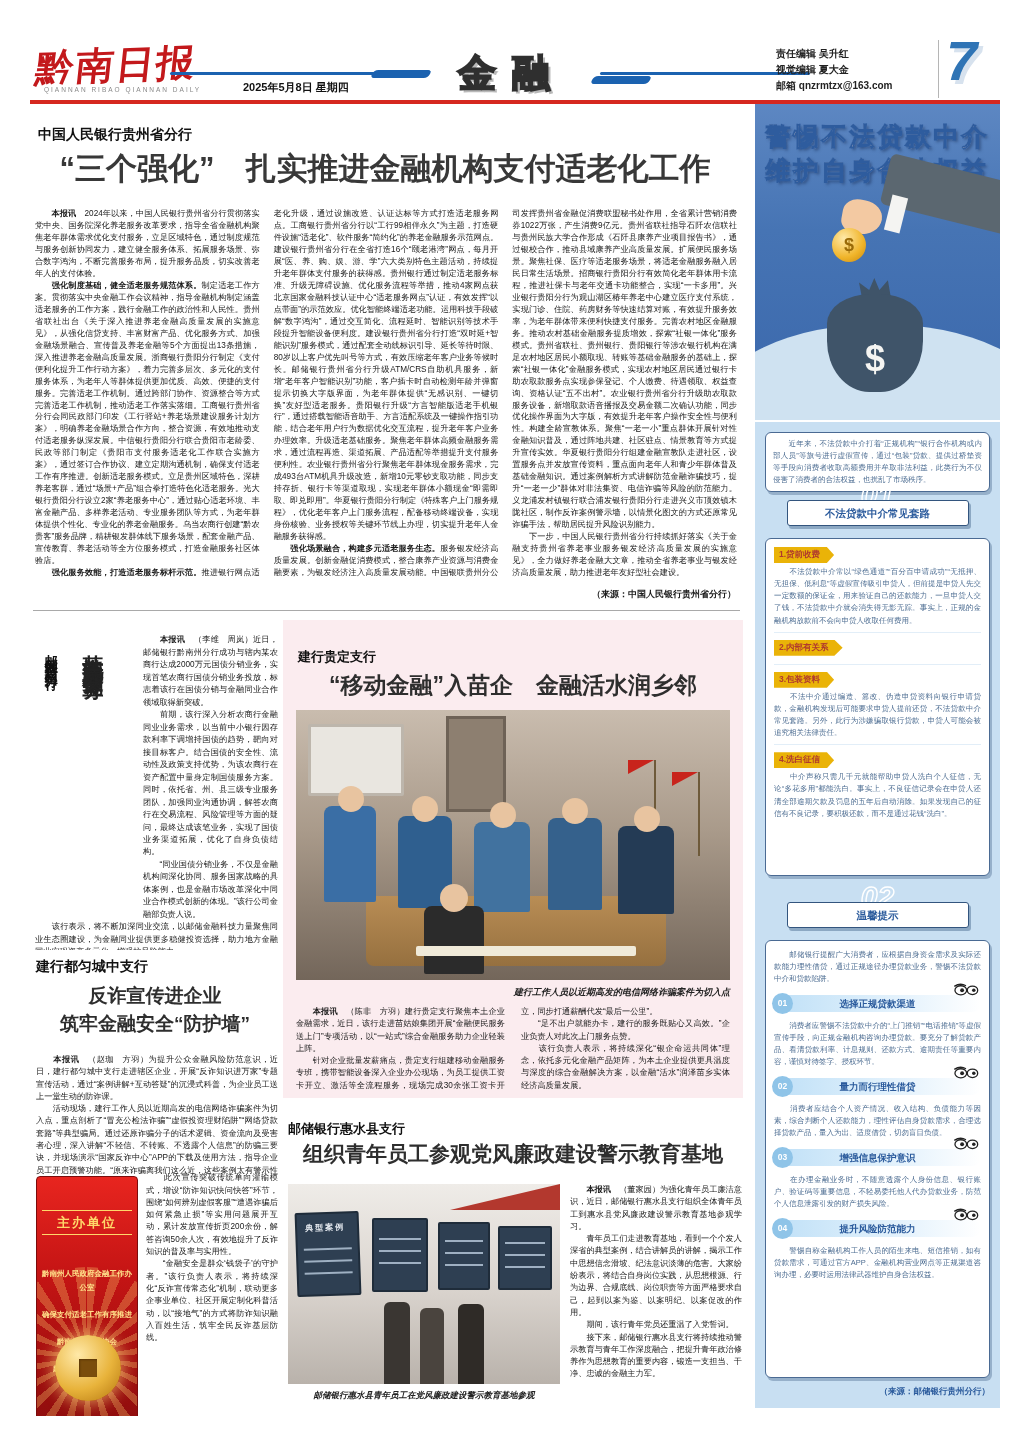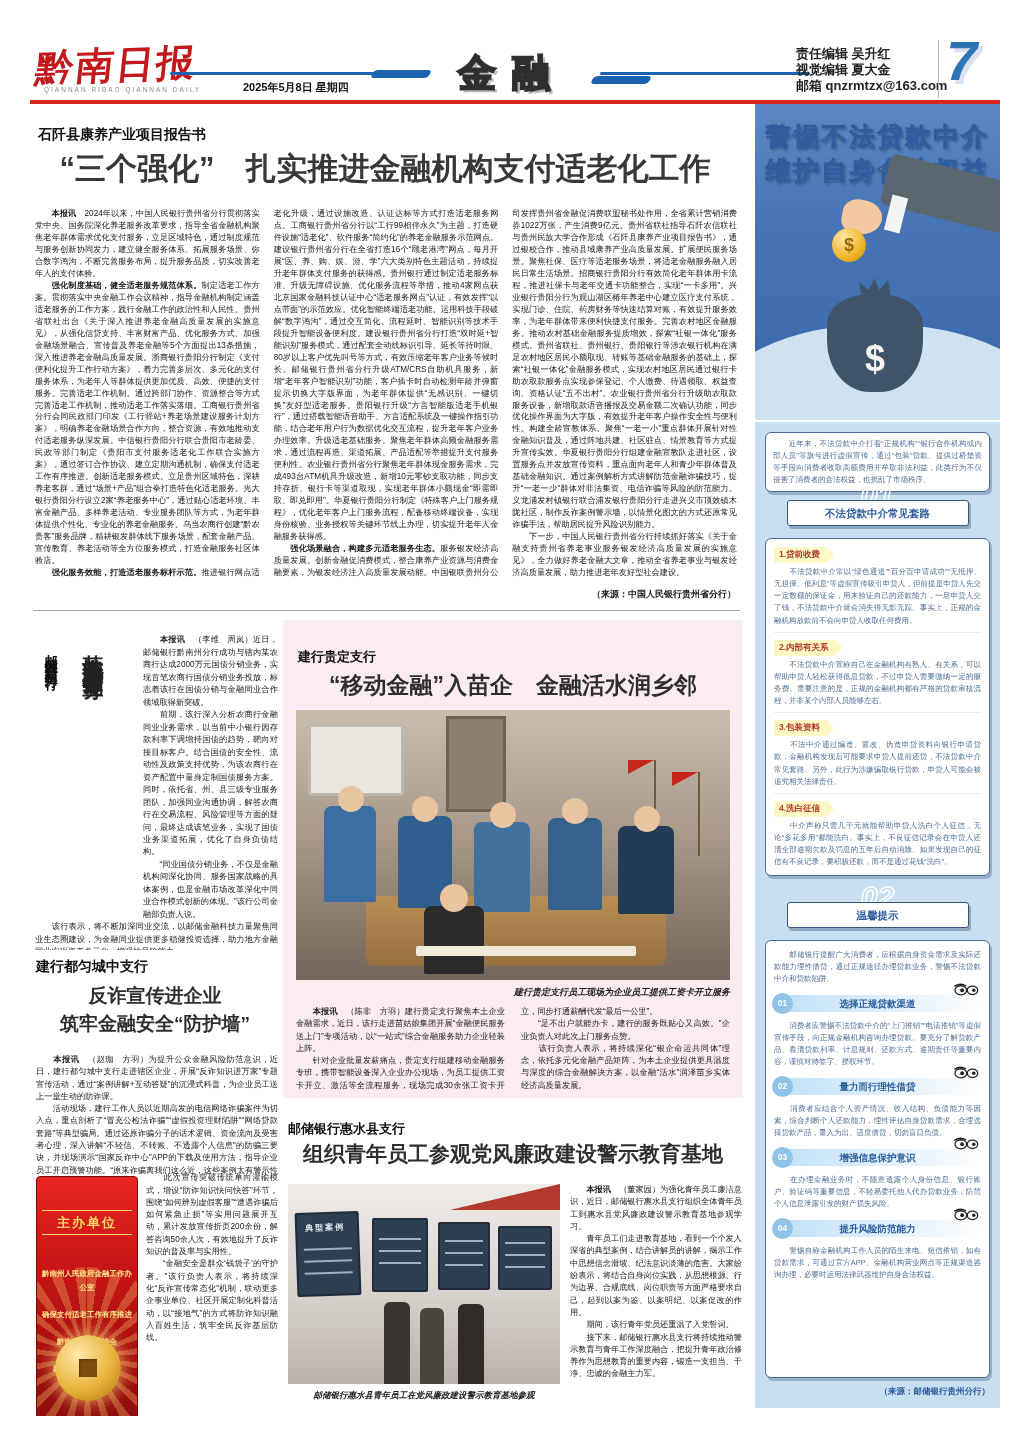--- a/index.html
+++ b/index.html
@@ -17,21 +17,21 @@
   .masthead-logo { left:36px; top:40px; font-family:"Liberation Serif","DejaVu Serif",serif;
     font-size:38px; font-weight:900; color:#c3191c; transform:skewX(-8deg) rotate(-2deg);
     letter-spacing:2px; }
   .masthead-sub { left:44px; top:86px; font-size:6.5px; color:#8a8a8a; letter-spacing:2px; }
   .masthead-date { left:243px; top:80px; font-size:11px; font-weight:bold; color:#111; }
   .section-logo { left:0; top:48px; width:1024px; text-align:center; font-size:38px; font-weight:900;
     color:#fdfdfd; -webkit-text-stroke:2px #2f2f2f; letter-spacing:16px;
     text-shadow:3px 3px 0 #b9b9b9; }
   .hline { height:3px; background:#1b62b0; border-radius:2px; }
   .hswoosh { height:8px; background:#1b62b0; border-radius:6px; transform:skewX(-30deg); }
-  .editors { left:796px; top:46px; font-size:13px; font-weight:bold; color:#222; line-height:16px; }
+  .editors { left:776px; top:46px; font-size:10px; font-weight:bold; color:#222; line-height:16px; }
   .vsep { left:938px; top:40px; width:1px; height:58px; background:#b5b5b5; }
   .pagenum { left:946px; top:28px; font-size:56px; font-weight:900; font-style:italic;
     color:#2f74b5; text-shadow:4px 4px 0 #d7e2ee; }
   .red-rule { top:100px; left:30px; width:970px; height:4px; background:#d6281f; }
 
   
   .kicker { font-size:14px; font-weight:bold; color:#111; }
   .main-headline { left:30px; top:148px; width:710px; text-align:center; font-size:31px;
     font-weight:900; color:#383838; }
   .main-body { left:35px; top:208px; width:702px; height:394px; column-count:3; column-gap:14px;
@@ -129,21 +129,21 @@
     line-height:1.6; text-align:justify; }
   .sb-banner-wrap { position:absolute; left:0; width:245px; text-align:center; }
   .sb-num { position:relative; font-size:30px; font-weight:900; font-style:italic;
     color:transparent; -webkit-text-stroke:1.4px #ffffff; line-height:22px; }
   .sb-banner { position:relative; margin:-6px auto 0; width:182px; background:#fff;
     border:1.5px solid #33557e; border-radius:3px; box-shadow:2px 3px 0 rgba(51,85,126,0.4);
     font-size:10.5px; font-weight:bold; color:#2a5a9c; line-height:24px; }
   .sb-box { padding:8px 8px 4px; font-size:7.5px; color:#4d6d92; }
   .sb-item { margin-bottom:7px; border-bottom:1px solid #e2eef8; padding-bottom:5px; }
   .sb-item:last-child { border-bottom:none; margin-bottom:0; }
-  .sb-label { display:inline-block; background:#fef9c3; color:#b03a2e; font-weight:bold;
+  .sb-label { display:inline-block; background:#eab308; color:#b03a2e; font-weight:bold;
     font-size:8.5px; padding:2px 14px 2px 5px; margin-bottom:3px;
     clip-path:polygon(0 0,88% 0,100% 50%,88% 100%,0 100%); }
   .sb-text { text-align:justify; line-height:1.62; }
   .tip { position:relative; margin:10px 0 0; }
   .tip-band { position:relative; height:17px; border-radius:9px;
     background:linear-gradient(90deg,#bfe0f7 0%,#eaf5fd 70%,rgba(234,245,253,0)); }
   .tip-num { position:absolute; left:-2px; top:-2px; width:21px; height:21px; border-radius:50%;
     background:#8fc4e8; color:#fff; font-size:8.5px; font-weight:bold; text-align:center;
     line-height:21px; }
   .tip-title { text-align:center; font-size:9.5px; font-weight:bold; color:#2a5a9c;
@@ -183,21 +183,21 @@
 
   <div class="abs editors">
     <div>责任编辑 吴升红</div>
     <div>视觉编辑 夏大金</div>
     <div>邮箱 qnzrmtzx@163.com</div>
   </div>
   <div class="abs vsep"></div>
   <div class="abs pagenum">7</div>
   <div class="abs red-rule"></div>
 
-  <div class="abs kicker" style="left:38px;top:126px;">石阡县康养产业项目报告书</div>
+  <div class="abs kicker" style="left:38px;top:126px;">中国人民银行贵州省分行</div>
   <div class="abs main-headline">“三个强化”　扎实推进金融机构支付适老化工作</div>
   <div class="abs main-body flow"><span class="seg-b">　　本报讯</span><span>　2024年以来，中国人民银行贵州省分行贯彻落实党中央、国务院深化养老服务改革要求，指导全省金融机构聚焦老年群体需求优化支付服务，立足区域特色，通过制度规范与服务创新协同发力，建立健全服务体系、拓展服务场景、弥合数字鸿沟，不断完善服务布局，提升服务品质，切实改善老年人的支付体验。
 </span><span class="seg-b">　　强化制度基础，健全适老服务规范体系。</span><span>制定适老工作方案。贯彻落实中央金融工作会议精神，指导金融机构制定涵盖适老服务的工作方案，践行金融工作的政治性和人民性。贵州省联社出台《关于深入推进养老金融高质量发展的实施意见》，从强化信贷支持、丰富财富产品、优化服务方式、加强金融场景融合、宣传普及养老金融等5个方面提出13条措施，深入推进养老金融高质量发展。浙商银行贵阳分行制定《支付便利化提升工作行动方案》，着力完善多层次、多元化的支付服务体系，为老年人等群体提供更加优质、高效、便捷的支付服务。完善适老工作机制。通过跨部门协作、资源整合等方式完善适老工作机制，推动适老工作落实落细。工商银行贵州省分行会同民政部门印发《工行驿站+养老场景建设服务计划方案》，明确养老金融场景合作方向，整合资源，有效地推动支付适老服务纵深发展。中信银行贵阳分行联合贵阳市老龄委、民政等部门制定《贵阳市支付服务适老化工作联合实施方案》，通过签订合作协议、建立定期沟通机制，确保支付适老工作有序推进。创新适老服务模式。立足贵州区域特色，深耕养老客群，通过“场景+产品”组合拳打造特色化适老服务。光大银行贵阳分行设立2家“养老服务中心”，通过贴心适老环境、丰富金融产品、多样养老活动、专业服务团队等方式，为老年群体提供个性化、专业化的养老金融服务。乌当农商行创建“黔农贵客”服务品牌，精耕银发群体线下服务场景，配套金融产品、宣传教育、养老活动等全方位服务模式，打造金融服务社区体验店。
 </span><span class="seg-b">　　强化服务效能，打造适老服务标杆示范。</span><span>推进银行网点适老化升级，通过设施改造、认证达标等方式打造适老服务网点。工商银行贵州省分行以“工行99相伴永久”为主题，打造硬件设施“适老化”、软件服务“简约化”的养老金融服务示范网点。建设银行贵州省分行在全省打造16个“颐老港湾”网点，每月开展“医、养、购、娱、游、学”六大类别特色主题活动，持续提升老年群体支付服务的获得感。贵州银行通过制定适老服务标准、升级无障碍设施、优化服务流程等举措，推动4家网点获北京国家金融科技认证中心“适老服务网点”认证，有效发挥“以点带面”的示范效应。优化智能终端适老功能。运用科技手段破解“数字鸿沟”，通过交互简化、流程延时、智能识别等技术手段提升智能设备便利度。建设银行贵州省分行打造“双时延+智能识别”服务模式，通过配套全动线标识引导、延长等待时限、80岁以上客户优先叫号等方式，有效压缩老年客户业务等候时长。邮储银行贵州省分行升级ATM/CRS自助机具服务，新增“老年客户智能识别”功能，客户插卡时自动检测年龄并弹窗提示切换大字版界面，为老年群体提供“无感识别、一键切换”友好型适老服务。贵阳银行升级“方言智能版适老手机银行”，通过搭载智能语音助手、方言适配系统及一键操作指引功能，结合老年用户行为数据优化交互流程，提升老年客户业务办理效率。升级适老基础服务。聚焦老年群体高频金融服务需求，通过流程再造、渠道拓展、产品适配等举措提升支付服务便利性。农业银行贵州省分行聚焦老年群体现金服务需求，完成493台ATM机具升级改造，新增10元零钞支取功能，同步支持存折、银行卡等渠道取现，实现老年群体小额现金“即需即取、即兑即用”。华夏银行贵阳分行制定《特殊客户上门服务规程》，优化老年客户上门服务流程，配备移动终端设备，实现身份核验、业务授权等关键环节线上办理，切实提升老年人金融服务获得感。
 </span><span class="seg-b">　　强化场景融合，构建多元适老服务生态。</span><span>服务银发经济高质量发展。创新金融促消费模式，整合康养产业资源与消费金融要素，为银发经济注入高质量发展动能。中国银联贵州分公司发挥贵州省金融促消费联盟秘书处作用，全省累计营销消费券1022万张，产生消费9亿元。贵州省联社指导石阡农信联社与贵州民族大学合作形成《石阡县康养产业项目报告书》，通过银校合作，推动县域康养产业高质量发展。扩展便民服务场景。聚焦社保、医疗等适老服务场景，将适老金融服务融入居民日常生活场景。招商银行贵阳分行有效简化老年群体用卡流程，推进社保卡与老年交通卡功能整合，实现“一卡多用”。兴业银行贵阳分行为观山湖区椿年养老中心建立医疗支付系统，实现门诊、住院、药房财务等快速结算对账，有效提升服务效率，为老年群体带来便利快捷支付服务。完善农村地区金融服务。推动农村基础金融服务提质增效，探索“社银一体化”服务模式。贵州省联社、贵州银行、贵阳银行等涉农银行机构在满足农村地区居民小额取现、转账等基础金融服务的基础上，探索“社银一体化”金融服务模式，实现农村地区居民通过银行卡助农取款服务点实现参保登记、个人缴费、待遇领取、权益查询、资格认证“五不出村”。农业银行贵州省分行升级助农取款服务设备，新增取款语音播报及交易金额二次确认功能，同步优化操作界面为大字版，有效提升老年客户操作安全性与便利性。构建全龄宣教体系。聚焦“一老一小”重点群体开展针对性金融知识普及，通过阵地共建、社区驻点、情景教育等方式提升宣传实效。华夏银行贵阳分行组建金融宣教队走进社区，设置服务点并发放宣传资料，重点面向老年人和青少年群体普及基础金融知识。通过案例解析方式讲解防范金融诈骗技巧，提升“一老一少”群体对非法集资、电信诈骗等风险的防范能力。义龙浦发村镇银行联合浦发银行贵阳分行走进兴义市顶效镇木陇社区，制作反诈案例警示墙，以情景化图文的方式还原常见诈骗手法，帮助居民提升风险识别能力。
 </span><span>　　下一步，中国人民银行贵州省分行持续抓好落实《关于金融支持贵州省养老事业服务银发经济高质量发展的实施意见》，全力做好养老金融大文章，推动全省养老事业与银发经济高质量发展，助力推进老年友好型社会建设。</span></div>
   <div class="abs main-source">（来源：中国人民银行贵州省分行）</div>
   <div class="abs divider"></div>
 
   <div class="abs bond-body flow">
@@ -229,21 +229,21 @@
     <div class="person" style="left:178px;top:112px;width:56px;height:90px;background:#41729f;"></div>
     <div class="head" style="left:194px;top:92px;width:26px;height:26px;"></div>
     <div class="person" style="left:252px;top:108px;width:54px;height:92px;background:#35618c;"></div>
     <div class="head" style="left:266px;top:88px;width:26px;height:26px;"></div>
     <div class="person" style="left:322px;top:116px;width:56px;height:88px;background:#243b55;"></div>
     <div class="head" style="left:338px;top:96px;width:26px;height:26px;"></div>
     <div class="person" style="left:128px;top:196px;width:60px;height:68px;background:#2b2b2b;"></div>
     <div class="head" style="left:144px;top:174px;width:28px;height:28px;"></div>
     <div class="ph-rect" style="left:120px;top:236px;width:220px;height:10px;background:#f0ead9;border-radius:2px;"></div>
   </div>
-  <div class="abs caption caption1">建行贵定支行员工现场为企业员工提供工资卡开立服务</div>
+  <div class="abs caption caption1">建行工作人员以近期高发的电信网络诈骗案件为切入点</div>
   <div class="abs gd-body flow"><span class="seg-b">　　本报讯</span><span>　（陈非　方羽）建行贵定支行聚焦本土企业金融需求，近日，该行走进苗姑娘集团开展“金融便民服务送上门”专项活动，以“一站式”综合金融服务助力企业轻装上阵。
 　　针对企业批量发薪痛点，贵定支行组建移动金融服务专班，携带智能设备深入企业办公现场，为员工提供工资卡开立、激活等全流程服务，现场完成30余张工资卡开立，同步打通薪酬代发“最后一公里”。
 　　“足不出户就能办卡，建行的服务既贴心又高效。”企业负责人对此次上门服务点赞。
 　　该行负责人表示，将持续深化“银企命运共同体”理念，依托多元化金融产品矩阵，为本土企业提供更具温度与深度的综合金融解决方案，以金融“活水”润泽苗乡实体经济高质量发展。</span></div>
 
   <div class="abs kicker fz-kicker">建行都匀城中支行</div>
   <div class="abs fz-headline">反诈宣传进企业
 筑牢金融安全“防护墙”</div>
   <div class="abs fz-bodyA flow"><span class="seg-b">　　本报讯</span><span>　（赵珈　方羽）为提升公众金融风险防范意识，近日，建行都匀城中支行走进辖区企业，开展“反诈知识进万家”专题宣传活动，通过“案例讲解+互动答疑”的沉浸式科普，为企业员工送上一堂生动的防诈课。
 　　活动现场，建行工作人员以近期高发的电信网络诈骗案件为切入点，重点剖析了“冒充公检法诈骗”“虚假投资理财陷阱”“网络贷款套路”等典型骗局。通过还原诈骗分子的话术逻辑、资金流向及受害者心理，深入讲解“不轻信、不转账、不透露个人信息”的防骗三要诀，并现场演示“国家反诈中心”APP的下载及使用方法，指导企业员工开启预警功能。“原来诈骗离我们这么近，这些案例太有警示性了。”一位企业员工感慨道。</span></div>
@@ -322,21 +322,20 @@
       <div class="sb-banner">不法贷款中介常见套路</div>
     </div>
 
     <div class="sb-card sb-box" style="left:10px;top:116px;width:225px;height:338px;overflow:hidden;">
       <div class="sb-item">
         <div class="sb-label">1.贷前收费</div>
         <div class="sb-text">　　不法贷款中介常以“绿色通道”“百分百申请成功”“无抵押、无担保、低利息”等虚假宣传吸引申贷人，但前提是申贷人先交一定数额的保证金，用来验证自己的还款能力，一旦申贷人交了钱，不法贷款中介就会消失得无影无踪。事实上，正规的金融机构放款前不会向申贷人收取任何费用。</div>
       </div>
       <div class="sb-item">
         <div class="sb-label">2.内部有关系</div>
-        <div class="sb-text">　　不法贷款中介宣称自己在金融机构有熟人、有关系，可以帮助申贷人轻松获得低息贷款，不过申贷人需要缴纳一定的服务费。需要注意的是，正规的金融机构都有严格的贷款审核流程，并非某个内部人员能够左右。</div>
       </div>
       <div class="sb-item">
         <div class="sb-label">3.包装资料</div>
         <div class="sb-text">　　不法中介通过编造、篡改、伪造申贷资料向银行申请贷款，金融机构发现后可能要求申贷人提前还贷，不法贷款中介常见套路。另外，此行为涉嫌骗取银行贷款，申贷人可能会被追究相关法律责任。</div>
       </div>
       <div class="sb-item">
         <div class="sb-label">4.洗白征信</div>
         <div class="sb-text">　　中介声称只需几千元就能帮助申贷人洗白个人征信，无论“多花多用”都能洗白。事实上，不良征信记录会在申贷人还清全部逾期欠款及罚息的五年后自动消除。如果发现自己的征信有不良记录，要积极还款，而不是通过花钱“洗白”。</div>
       </div>
     </div>

